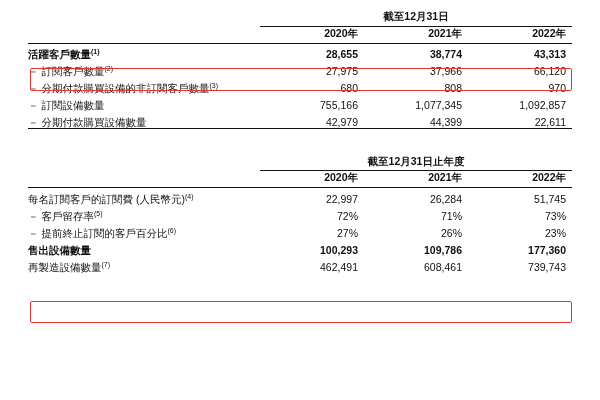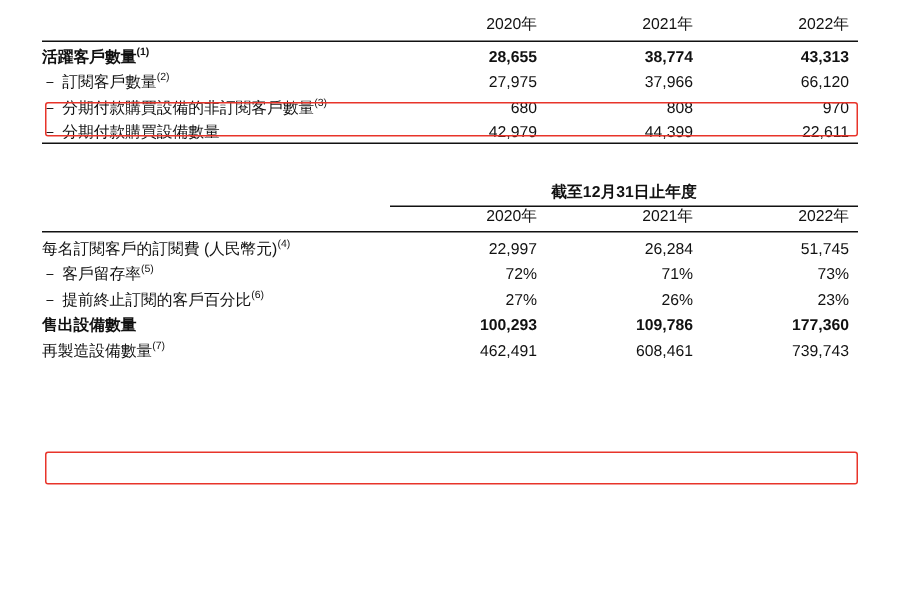--- a/index.html
+++ b/index.html
@@ -53,21 +53,21 @@
     margin-top: 17px;
   }
   .hdr-span {
     text-align: center;
     font-weight: bold;
     font-size: 10.5px;
     padding-bottom: 3px !important;
   }
   .hdr-year {
     text-align: right;
-    font-weight: normal;
+    font-weight: bold;
     font-size: 10.5px;
     padding-right: 6px !important;
     padding-bottom: 4px !important;
   }
   .rowh { height: 17px; }
   .rowh-tight { height: 16px; }
   .spacer-lg { height: 26px; }
   sup {
     font-size: 7px;
     vertical-align: super;
@@ -102,20 +102,24 @@
 <div class="page">
 
   <table class="fin">
     <colgroup>
       <col class="col-label">
         <col class="col-num">
         <col class="col-num">
         <col class="col-num">
     </colgroup>
     <tbody>
+      <tr class="rowh-tight">
+        <td></td>
+        <td class="hdr-span underline-head" colspan="3">截至12月31日</td>
+      </tr>
       <tr class="rowh">
         <td></td>
         <td class="hdr-year">2020年</td>
         <td class="hdr-year">2021年</td>
         <td class="hdr-year">2022年</td>
       </tr>
 
       <tr class="rowh rule-top">
         <td class="label bold"><span>活躍客戶數量</span><sup>(1)</sup></td>
         <td class="num bold">28,655</td>
@@ -127,20 +131,26 @@
         <td class="num">27,975</td>
         <td class="num">37,966</td>
         <td class="num">66,120</td>
       </tr>
       <tr class="rowh">
         <td class="label"><span>－ 分期付款購買設備的非訂閱客戶數量</span><sup>(3)</sup></td>
         <td class="num">680</td>
         <td class="num">808</td>
         <td class="num">970</td>
       </tr>
+      <tr class="rowh">
+        <td class="label"><span>－ 訂閱設備數量</span></td>
+        <td class="num">755,166</td>
+        <td class="num">1,077,345</td>
+        <td class="num">1,092,857</td>
+      </tr>
       <tr class="rowh rule-bottom">
         <td class="label"><span>－ 分期付款購買設備數量</span></td>
         <td class="num">42,979</td>
         <td class="num">44,399</td>
         <td class="num">22,611</td>
       </tr>
     </tbody>
   </table>
 
   <div class="spacer-lg"></div>

